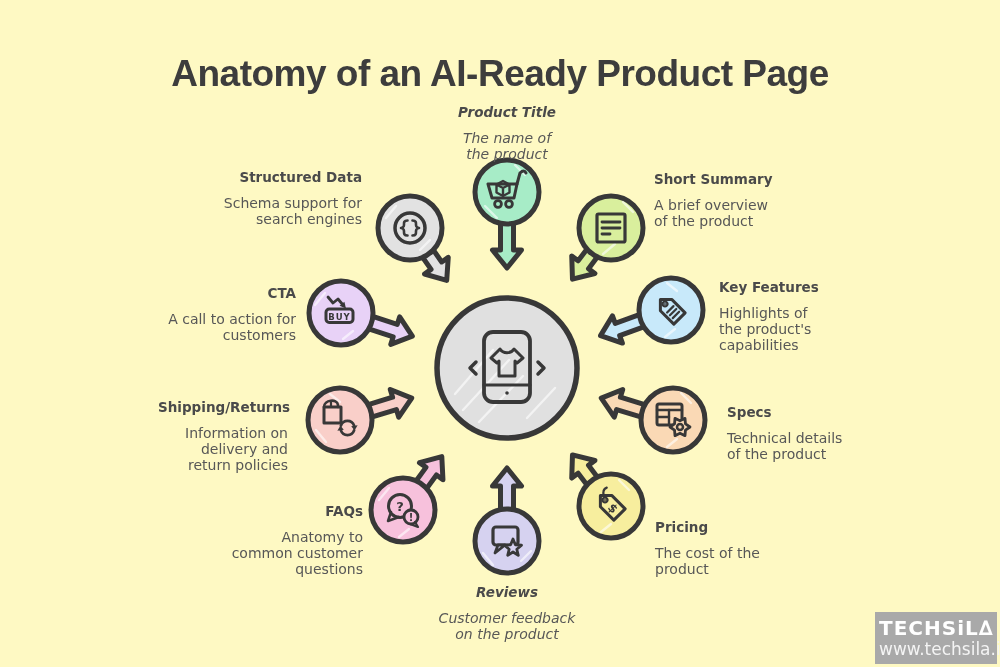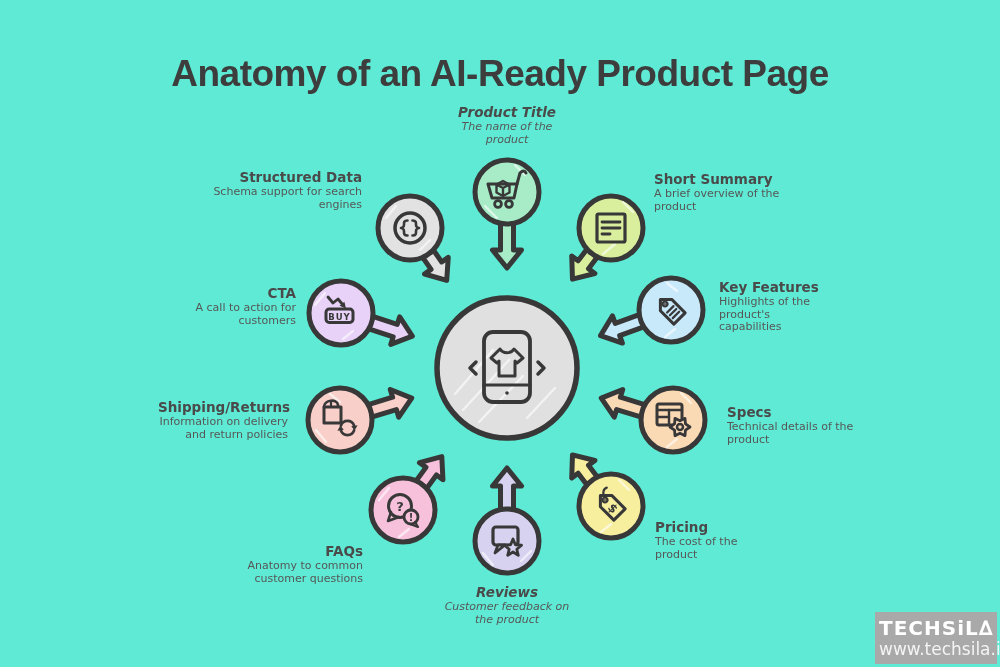--- a/index.html
+++ b/index.html
@@ -1,34 +1,34 @@
 <!DOCTYPE html>
 <html><head>
 <meta charset="utf-8">
 <style>
   html,body{margin:0;padding:0;background:#fff;}
-  .stage{position:relative;width:1000px;height:667px;background:#5eead4;overflow:hidden;
+  .stage{position:relative;width:1000px;height:667px;background:#fef9c3;overflow:hidden;
          font-family:"DejaVu Sans","Liberation Sans",sans-serif;}
   .main-title{position:absolute;top:28px;left:0;width:100%;text-align:center;
               font-family:"Liberation Sans",sans-serif;font-size:37px;font-weight:700;
               color:#3d3d3d;letter-spacing:-0.5px;}
   svg.diagram{position:absolute;left:0;top:0;}
   .node-circle{fill:var(--node-color,#eee);stroke:#383838;stroke-width:5;}
   .hub-circle{fill:var(--node-color,#e0e0e0);stroke:#383838;stroke-width:5.5;}
   .arrow{fill:var(--node-color,#eee);stroke:#383838;stroke-width:5;stroke-linejoin:round;}
   .ink{stroke:#383838;fill:none;stroke-linecap:round;stroke-linejoin:round;}
   .ink-fill{fill:#383838;stroke:none;}
   .soft-fill{fill:var(--node-color,#eee);stroke:#383838;stroke-linejoin:round;stroke-linecap:round;}
   .shine{stroke:#ffffff;stroke-width:2.4;opacity:.6;fill:none;stroke-linecap:round;}
   .icon-text{fill:#383838;font-weight:700;font-family:"DejaVu Sans",sans-serif;}
   .label{position:absolute;}
   .label.right{text-align:right;}
   .label.center{text-align:center;font-style:italic;}
   .nl-title{font-size:13.5px;font-weight:700;color:#4a4a4a;line-height:1.12;}
-  .nl-desc{font-size:11px;font-weight:400;color:#575757;line-height:1.14;margin-top:1px;}
+  .nl-desc{font-size:14px;font-weight:400;color:#575757;line-height:1.14;margin-top:11px;}
   #lbl-product-title .nl-desc{max-width:112px;margin-left:auto;margin-right:auto;}
   #lbl-reviews .nl-desc{max-width:145px;margin-left:auto;margin-right:auto;}
   .logo{position:absolute;right:3px;top:612px;width:122px;background:#a9a9a9;color:#ffffff;
         text-align:center;padding:6px 4px 6px;box-sizing:border-box;}
   .logo-brand{font-size:20px;font-weight:700;letter-spacing:1px;line-height:1;}
   .logo-site{font-size:17px;color:#f4f4f4;margin-top:3px;line-height:1;}
 </style>
 </head>
 <body>
 
@@ -228,21 +228,21 @@
   <div class="label right" id="lbl-shipping-returns" style="left:158px;top:400px;width:130px;">
     <div class="nl-title">Shipping/Returns</div>
     <div class="nl-desc">Information on delivery and return policies</div>
   </div>
 
   <div class="label" id="lbl-specs" style="left:727px;top:405px;width:128px;">
     <div class="nl-title">Specs</div>
     <div class="nl-desc">Technical details of the product</div>
   </div>
 
-  <div class="label right" id="lbl-faqs" style="left:223px;top:544px;width:140px;">
+  <div class="label right" id="lbl-faqs" style="left:223px;top:504px;width:140px;">
     <div class="nl-title">FAQs</div>
     <div class="nl-desc">Anatomy to common customer questions</div>
   </div>
 
   <div class="label" id="lbl-pricing" style="left:655px;top:520px;width:112px;">
     <div class="nl-title">Pricing</div>
     <div class="nl-desc">The cost of the product</div>
   </div>
 
   <div class="label center" id="lbl-reviews" style="left:412px;top:585px;width:190px;">

